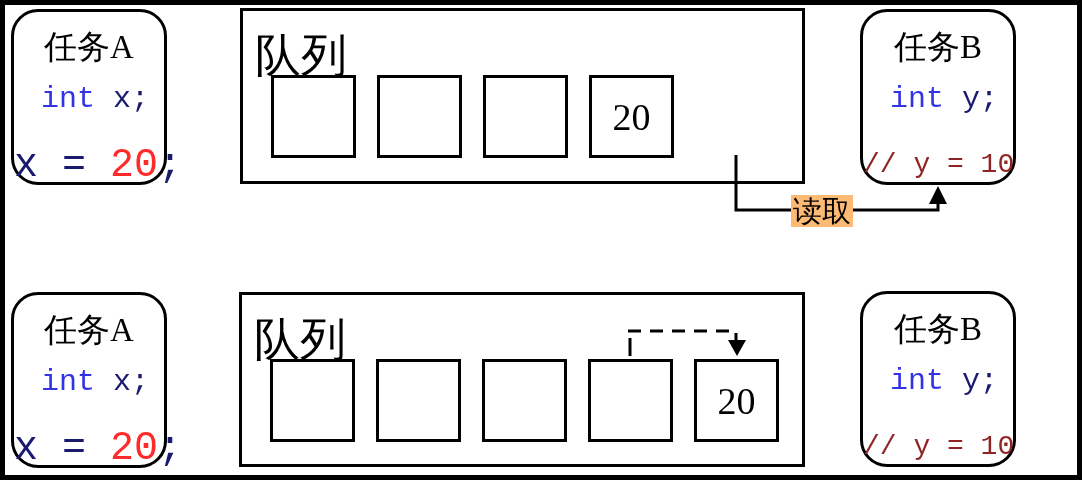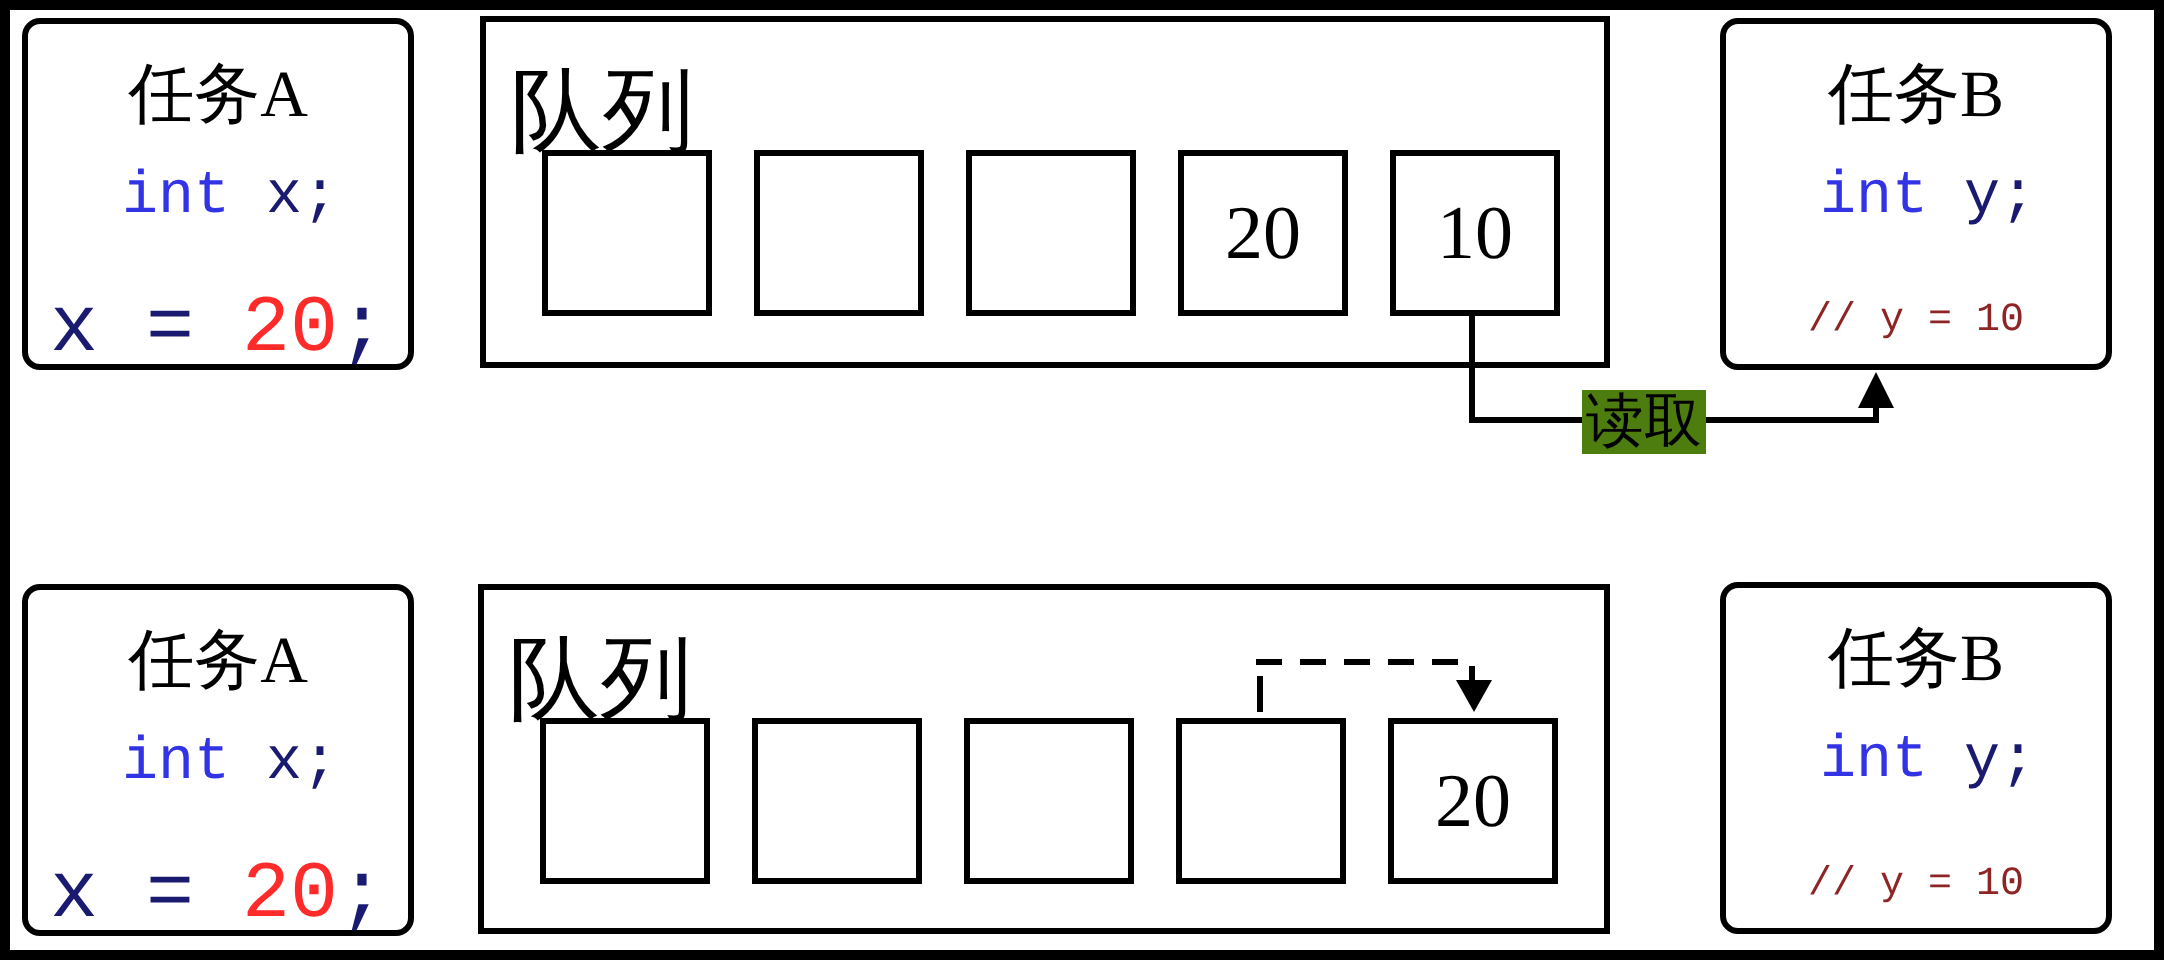--- a/index.html
+++ b/index.html
@@ -1,45 +1,45 @@
 <!DOCTYPE html>
 <html><head>
 <meta charset="utf-8">
 <style>
   html,body{margin:0;padding:0;background:#fff;}
   #canvas{position:relative;width:1082px;height:480px;background:#ffffff;overflow:hidden;
           font-family:"Liberation Serif", serif;}
   .frame{position:absolute;inset:0;border:5px solid #000;box-sizing:border-box;}
 
   
-  .task-box{position:absolute;width:196px;height:176px;border:3px solid #000;border-radius:9px;
+  .task-box{position:absolute;width:156px;height:176px;border:3px solid #000;border-radius:27px;
             background:#fff;box-sizing:border-box;}
   .box-title{position:absolute;left:0;right:0;top:13px;text-align:center;font-size:33px;color:#000;
              font-family:"Liberation Serif", serif;}
   .box-line{position:absolute;left:0;right:0;text-align:center;white-space:pre;
             font-family:"Liberation Mono", monospace;}
   .line-decl{top:70px;font-size:30px;padding-left:12px;}
   .line-assign{top:131px;font-size:40px;}
-  .line-comment{top:137px;font-size:20px;}
+  .line-comment{top:137px;font-size:28px;}
   .kw{color:#3333e6;}
   .plain{color:#1a1a70;}
   .val{color:#ff2b2b;}
   .comment{color:#8e2424;}
 
   
   .queue-box{position:absolute;border:3px solid #000;background:#fff;box-sizing:border-box;}
   .queue-label{position:absolute;left:12px;top:14px;font-size:46px;color:#000;
                font-family:"Liberation Serif", serif;}
   .qcell{position:absolute;top:64px;width:85px;height:83px;border:3px solid #000;background:#fff;
          box-sizing:border-box;display:flex;align-items:center;justify-content:center;
          font-size:38px;color:#000;font-family:"Liberation Serif", serif;}
 
   
   #arrows{position:absolute;left:0;top:0;pointer-events:none;}
-  .arrow-label{position:absolute;left:791px;top:195px;background:#4d7c0f;padding:0 2px;
+  .arrow-label{position:absolute;left:791px;top:195px;background:#fdba74;padding:0 2px;
                font-size:29px;color:#000;font-family:"Liberation Serif", serif;line-height:32px;}
 </style>
 </head>
 <body>
 
 <div id="canvas">
   <div class="frame"></div>
 
   <div class="task-box" style="left:11px;top:9px;">
     <div class="box-title">任务A</div>
@@ -53,23 +53,20 @@
         <span></span>
       </div>
     <div class="qcell" style="left:134px;">
         <span></span>
       </div>
     <div class="qcell" style="left:240px;">
         <span></span>
       </div>
     <div class="qcell" style="left:346px;">
         <span>20</span>
-      </div>
-    <div class="qcell" style="left:452px;">
-        <span>10</span>
       </div>
   </div>
 
   <div class="task-box" style="left:860px;top:9px;">
     <div class="box-title">任务B</div>
     <div class="box-line line-decl"><span class="kw">int</span><span class="plain"> y;</span></div>
     <div class="box-line line-comment"><span class="comment">// y = 10</span></div>
   </div>
 
   <div class="task-box" style="left:11px;top:292px;">

